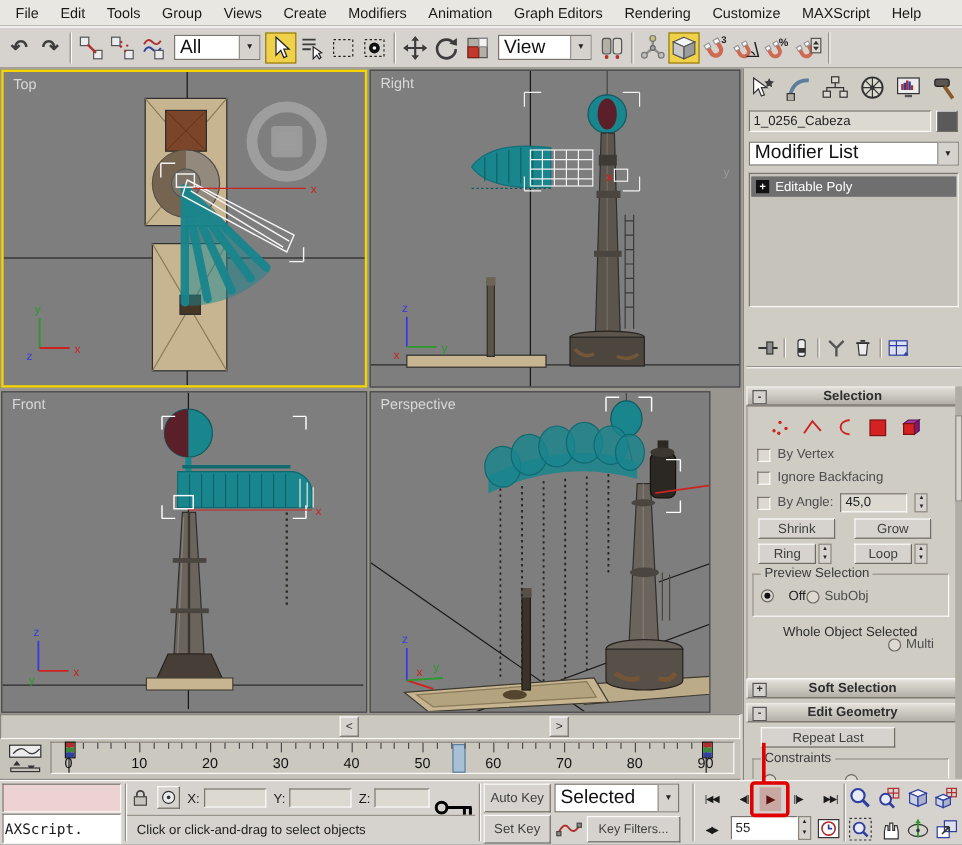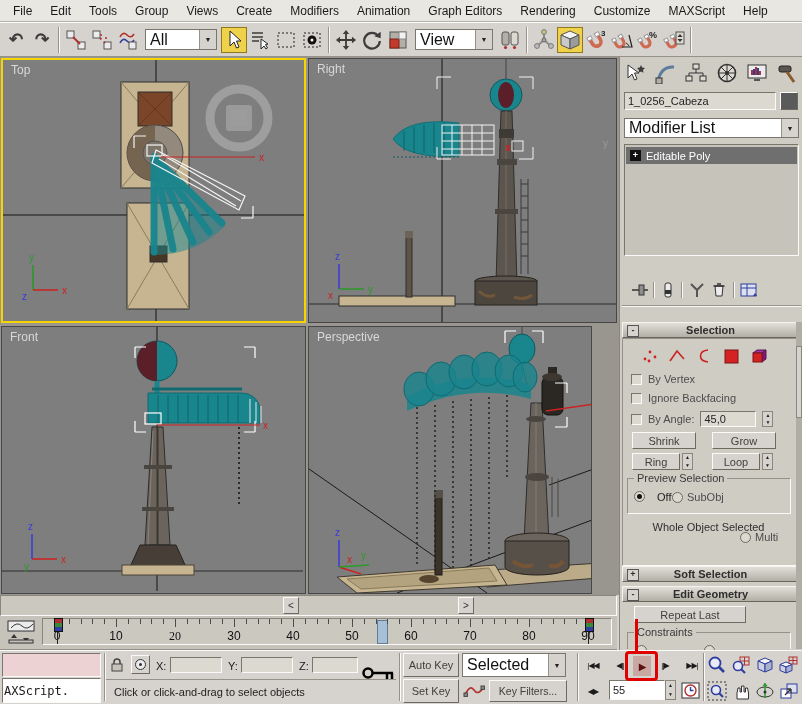--- a/index.html
+++ b/index.html
@@ -617,21 +617,21 @@
         <div class="tick" style="left: 37.6px; height: 5px;"></div>
         <div class="tick" style="left: 49.4px; height: 5px;"></div>
         <div class="tick" style="left: 61.2px; height: 5px;"></div>
         <div class="tick" style="left: 73px; height: 8px;"></div>
         <div class="tlabel" style="left: 73px;">10</div>
         <div class="tick" style="left: 84.8px; height: 5px;"></div>
         <div class="tick" style="left: 96.6px; height: 5px;"></div>
         <div class="tick" style="left: 108.4px; height: 5px;"></div>
         <div class="tick" style="left: 120.2px; height: 5px;"></div>
         <div class="tick" style="left: 132px; height: 8px;"></div>
-        <div class="tlabel" style="left: 132px; font-family: Liberation Serif, serif;">20</div>
+        <div class="tlabel" style="left: 132px;">20</div>
         <div class="tick" style="left: 143.8px; height: 5px;"></div>
         <div class="tick" style="left: 155.6px; height: 5px;"></div>
         <div class="tick" style="left: 167.4px; height: 5px;"></div>
         <div class="tick" style="left: 179.2px; height: 5px;"></div>
         <div class="tick" style="left: 191px; height: 8px;"></div>
         <div class="tlabel" style="left: 191px;">30</div>
         <div class="tick" style="left: 202.8px; height: 5px;"></div>
         <div class="tick" style="left: 214.6px; height: 5px;"></div>
         <div class="tick" style="left: 226.4px; height: 5px;"></div>
         <div class="tick" style="left: 238.2px; height: 5px;"></div>

